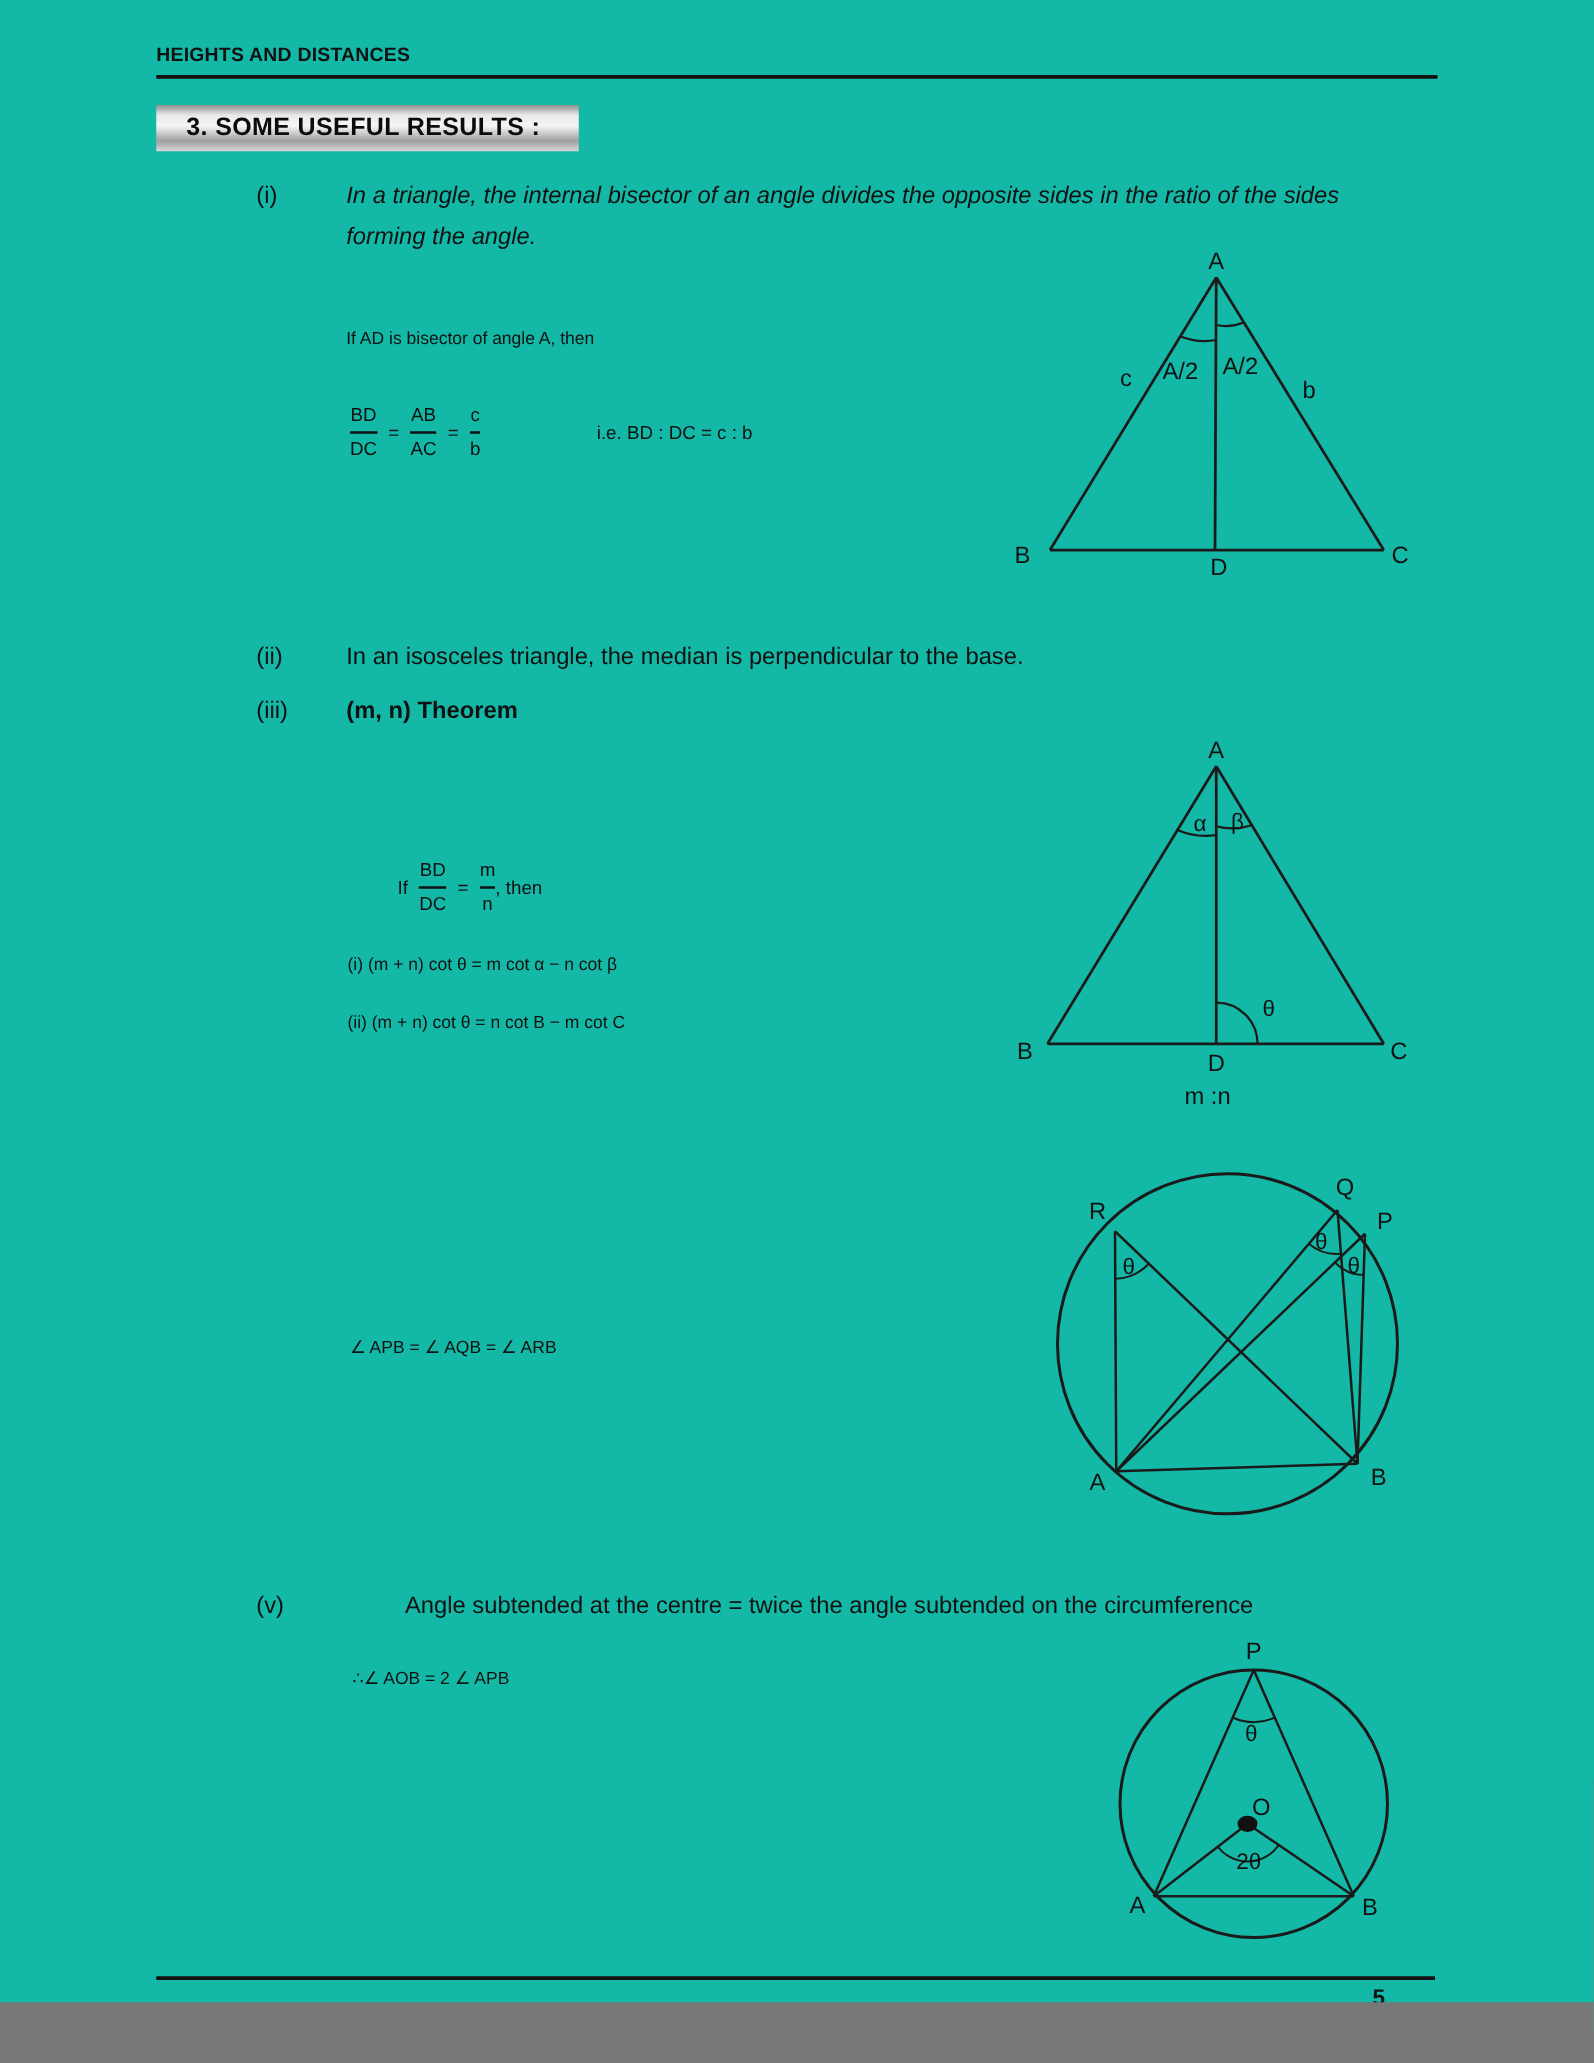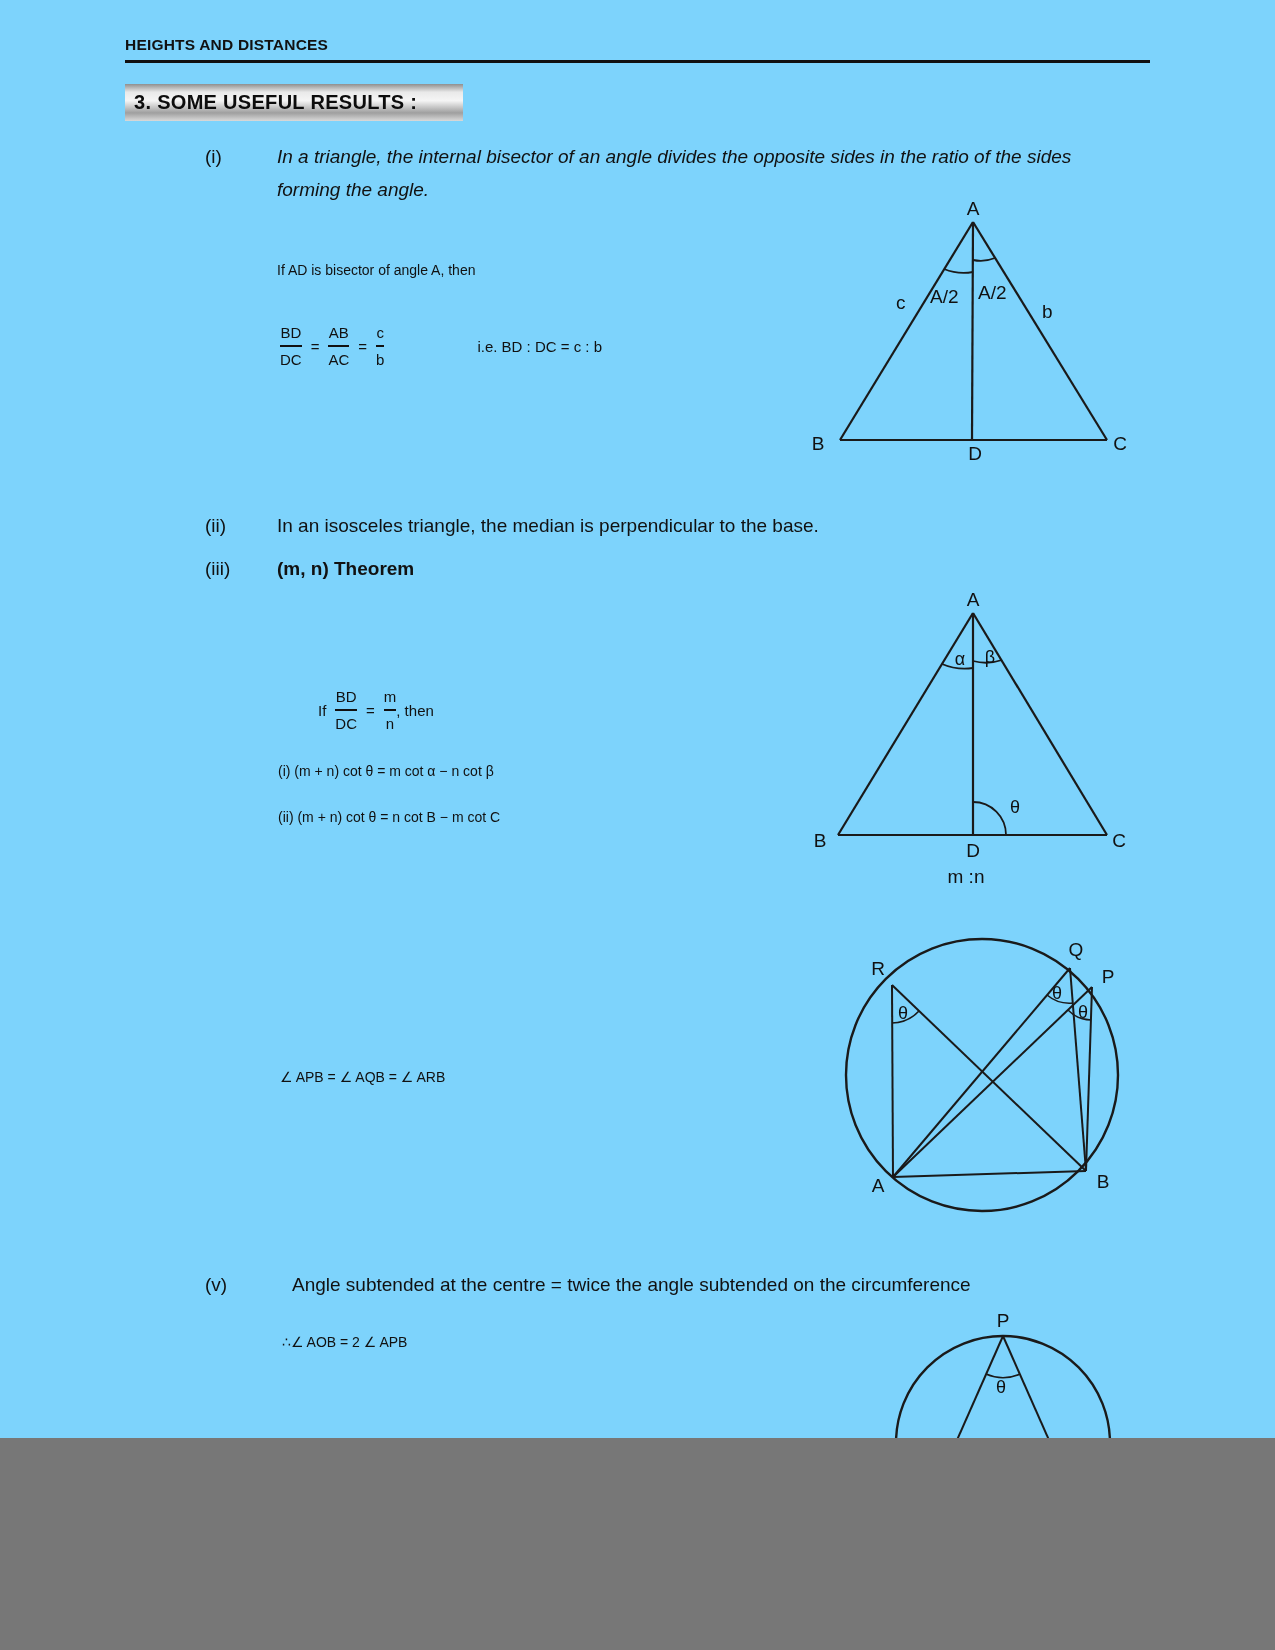--- a/index.html
+++ b/index.html
@@ -1,37 +1,37 @@
 <!DOCTYPE html>
 <html><head>
 <meta charset="utf-8">
 <style>
   html,body{margin:0;padding:0;background:#777;}
   .page{
     position:relative;
-    width:1275px;height:1438px;
+    width:1275px;height:1602px;
     margin:0 auto;
-    background:#7dd3fc;
+    background:#14b8a6;
     font-family:"Liberation Sans", sans-serif;
     color:#111;
     overflow:hidden;
   }
   .abs{position:absolute;}
   .hdr-title{
     left:125px;top:36px;
     font-size:15.5px;font-weight:bold;letter-spacing:0.2px;
   }
   .hdr-rule{
     left:125px;top:60px;width:1025px;height:3px;background:#111;
   }
   .section-bar{
     left:125px;top:84px;width:338px;height:37px;
     background:linear-gradient(180deg,#8f8f8f 0%,#e9e9e9 22%,#f5f5f5 45%,#9f9f9f 78%,#d9d9d9 100%);
     display:flex;align-items:center;
-    padding-left:9px;box-sizing:border-box;
+    padding-left:24px;box-sizing:border-box;
   }
   .section-bar span{font-size:20px;font-weight:bold;letter-spacing:0.3px;color:#0c0c0c;}
   .item{position:absolute;left:205px;display:flex;font-size:19px;line-height:33px;}
   .item-label{width:72px;flex:none;}
   .item-text{white-space:pre-wrap;}
   .bold{font-weight:bold;}
   .plain{font-size:14px;line-height:24px;}
   .formula-row{
     position:absolute;display:flex;align-items:center;
     font-size:15px;
@@ -169,21 +169,21 @@
     <text x="318" y="98" text-anchor="middle">P</text>
     <text x="88" y="307" text-anchor="middle">A</text>
     <text x="313" y="303" text-anchor="middle">B</text>
     <text x="113" y="134" text-anchor="middle" class="small">θ</text>
     <text x="267" y="114" text-anchor="middle" class="small">θ</text>
     <text x="293" y="133" text-anchor="middle" class="small">θ</text>
   </svg>
 
   <div class="item" style="top:1268px;">
     <span class="item-label" style="width:87px;">(v)</span>
-    <div class="item-text" style="width:800px;">Angle subtended at the centre = twice the angle subtended on the circumference</div>
+    <div class="item-text" style="width:800px;margin-left:32px;">Angle subtended at the centre = twice the angle subtended on the circumference</div>
   </div>
 
   <div class="abs plain" style="left:282px;top:1330px;">∴∠ AOB = 2 ∠ APB</div>
 
   <svg class="abs" style="left:875px;top:1305px;" width="260" height="270" viewBox="0 0 260 270">
     <circle cx="128" cy="138" r="107" stroke-width="2.4"></circle>
     <line x1="128" y1="31" x2="48" y2="212" stroke-width="2"></line>
     <line x1="128" y1="31" x2="208" y2="212" stroke-width="2"></line>
     <line x1="123" y1="154" x2="48" y2="212" stroke-width="2"></line>
     <line x1="123" y1="154" x2="208" y2="212" stroke-width="2"></line>

